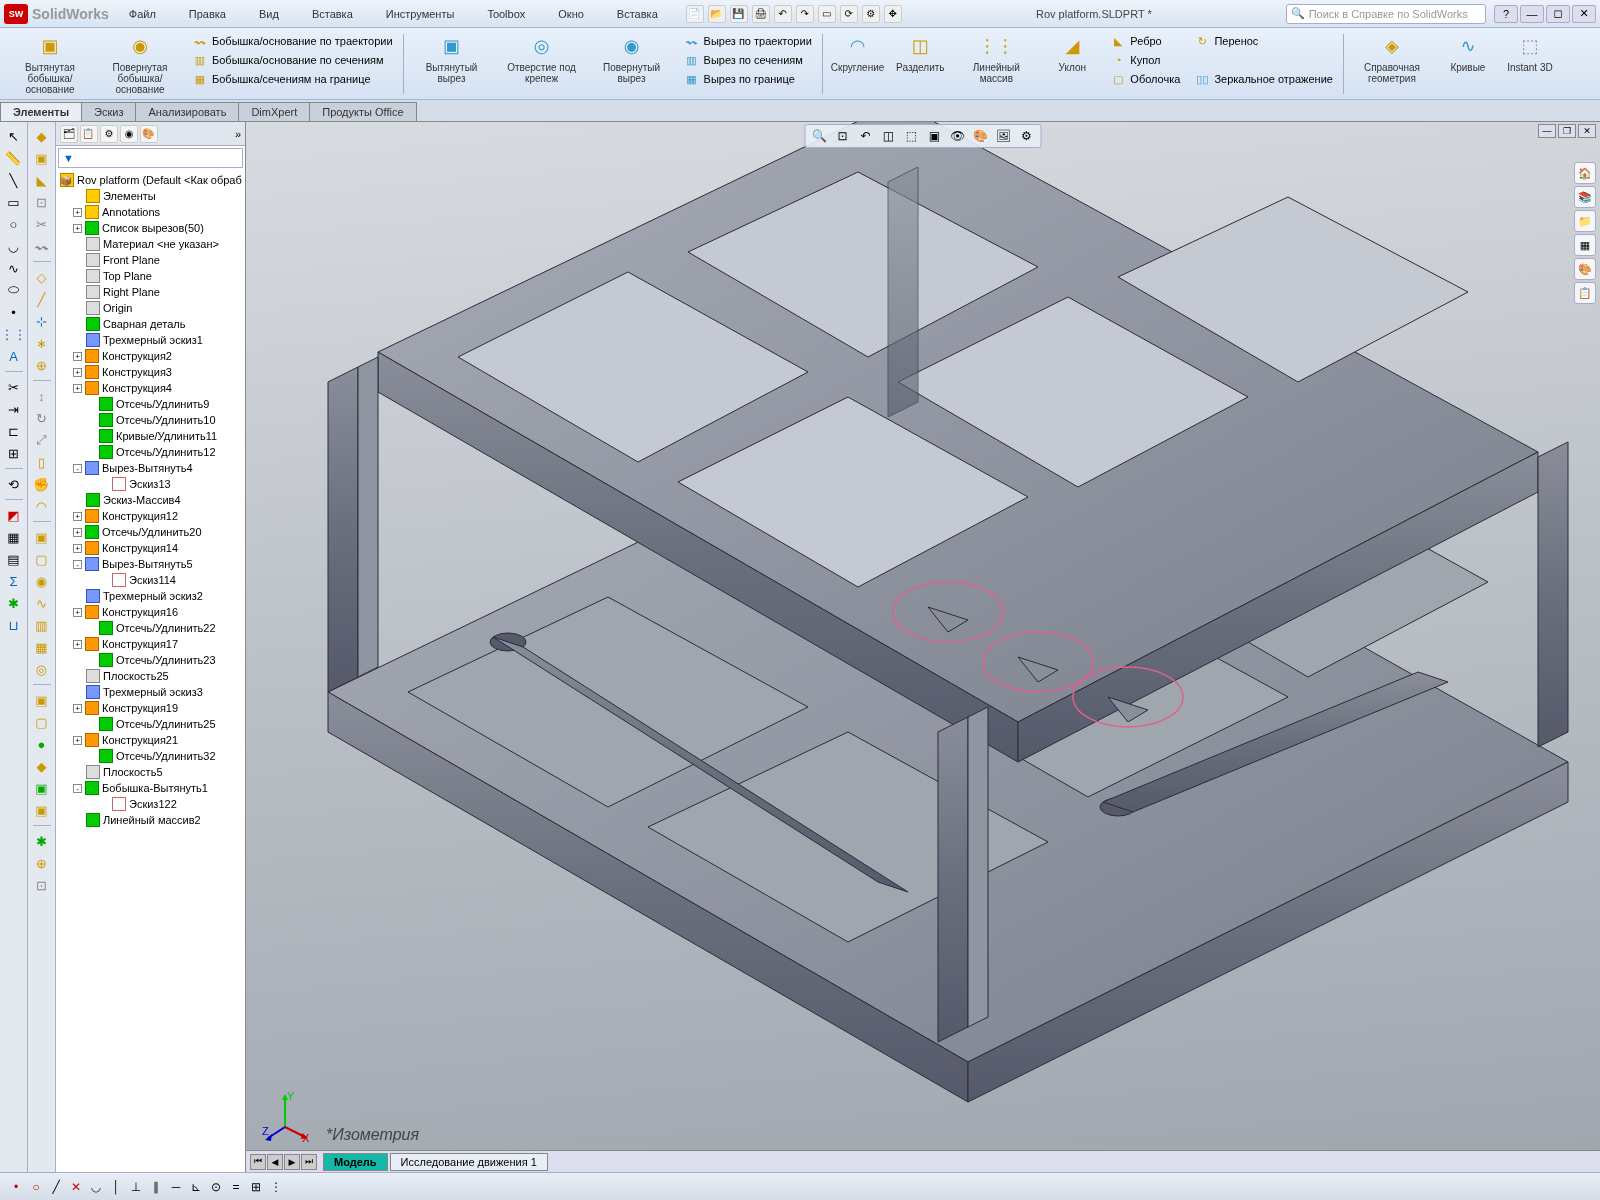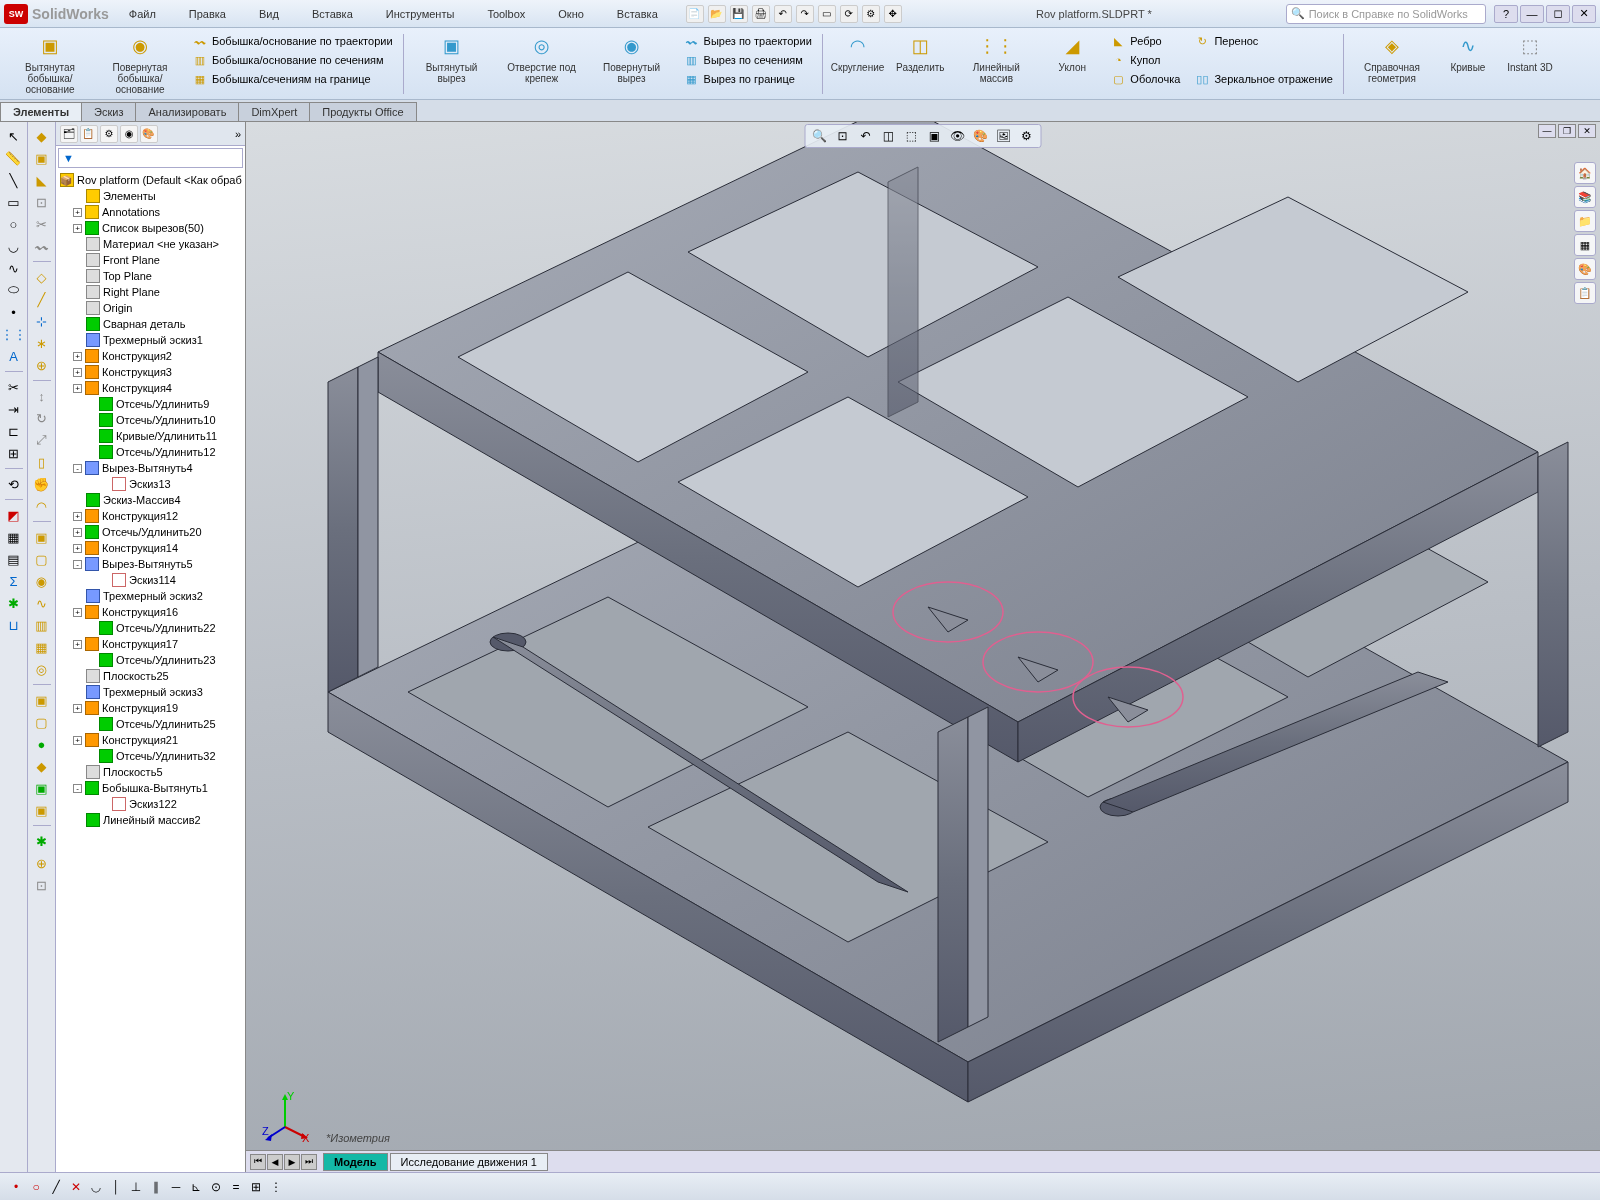--- a/index.html
+++ b/index.html
@@ -54,21 +54,21 @@
 .viewport { flex:1; position:relative; background:linear-gradient(175deg,#d8dce0 0%,#babfc6 50%,#a0a6ae 100%); overflow:hidden;}
 .vp-toolbar { position:absolute; top:2px; left:50%; transform:translateX(-50%); height:24px; background:rgba(232,238,245,0.9); border:1px solid #aac; border-radius:3px; display:flex; align-items:center; padding:0 4px; gap:3px;}
 .vp-tool { width:20px; height:20px; cursor:pointer; display:flex; align-items:center; justify-content:center; font-size:12px; border-radius:2px;}
 .mdi-btns { position:absolute; top:2px; right:4px; display:flex; gap:2px;}
 .mdi-btn { width:18px; height:14px; background:#dde; border:1px solid #888; cursor:pointer; font-size:9px; display:flex; align-items:center; justify-content:center;}
 .right-tools { position:absolute; right:2px; top:40px; width:24px; display:flex; flex-direction:column; gap:2px;}
 .rt-ic { width:22px; height:22px; background:rgba(255,255,255,0.8); border:1px solid #aac; border-radius:3px; cursor:pointer; display:flex; align-items:center; justify-content:center;}
 
 .triad { position:absolute; bottom:30px; left:14px; width:50px; height:50px;}
 .triad svg { width:100%; height:100%;}
-.view-label { position:absolute; bottom:28px; left:80px; font-style:italic; color:#444; font-size:11px;}
+.view-label { position:absolute; bottom:28px; left:80px; font-style:italic; color:#444; font-size:16px;}
 
 .bottom-tabs { position:absolute; bottom:0; left:0; right:0; height:22px; background:#dde; display:flex; align-items:center; border-top:1px solid #888;}
 .bt-nav { display:flex; gap:1px; padding:0 4px;}
 .bt-nav-btn { width:16px; height:16px; background:#ccc; border:1px solid #888; font-size:9px; display:flex; align-items:center; justify-content:center; cursor:pointer;}
 .bt-tab { padding:2px 10px; background:#e8eef5; border:1px solid #888; margin-left:2px; cursor:pointer;}
 .bt-tab.active { background:#14b8a6; font-weight:bold;}
 
 .statusbar { position:absolute; bottom:0; left:0; right:0; height:28px; background:linear-gradient(#e8eef5,#d5dde8); border-top:1px solid #aac; display:flex; align-items:center; padding:0 8px; gap:6px;}
 .sketch-tools { display:flex; gap:4px; align-items:center;}
 .sk-ic { width:16px; height:16px; cursor:pointer; display:flex; align-items:center; justify-content:center; font-size:12px;}

